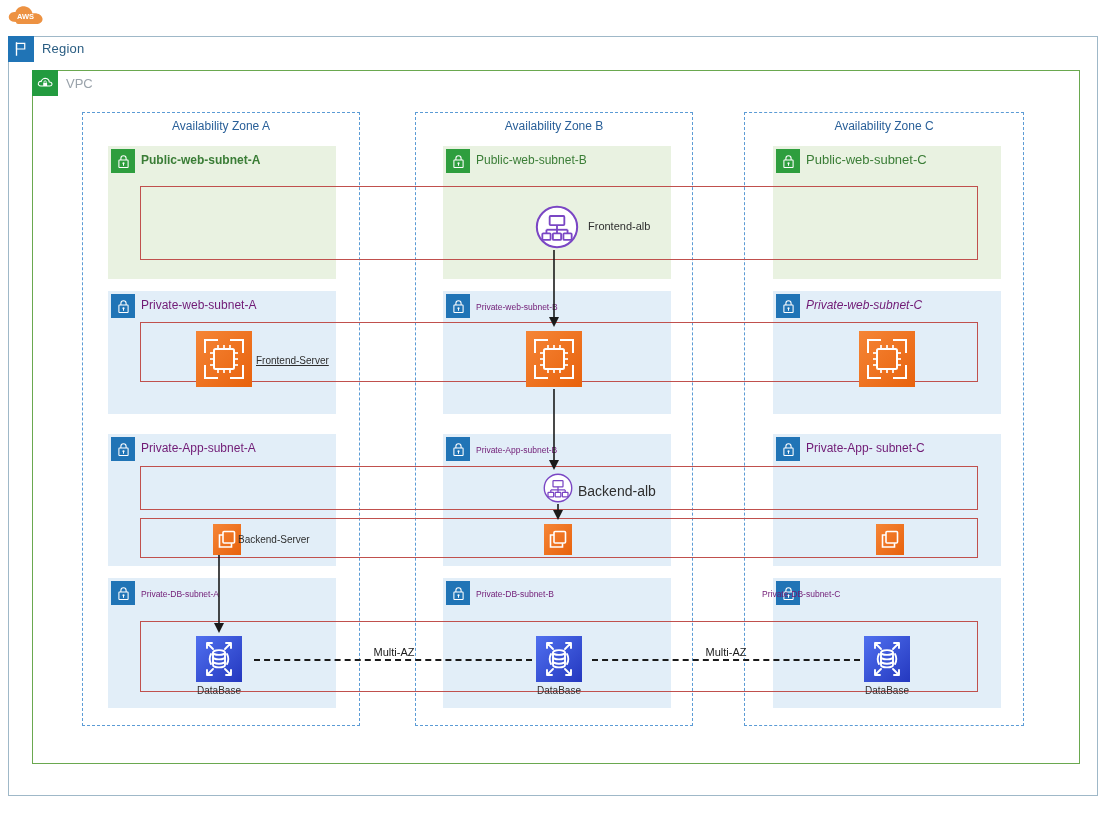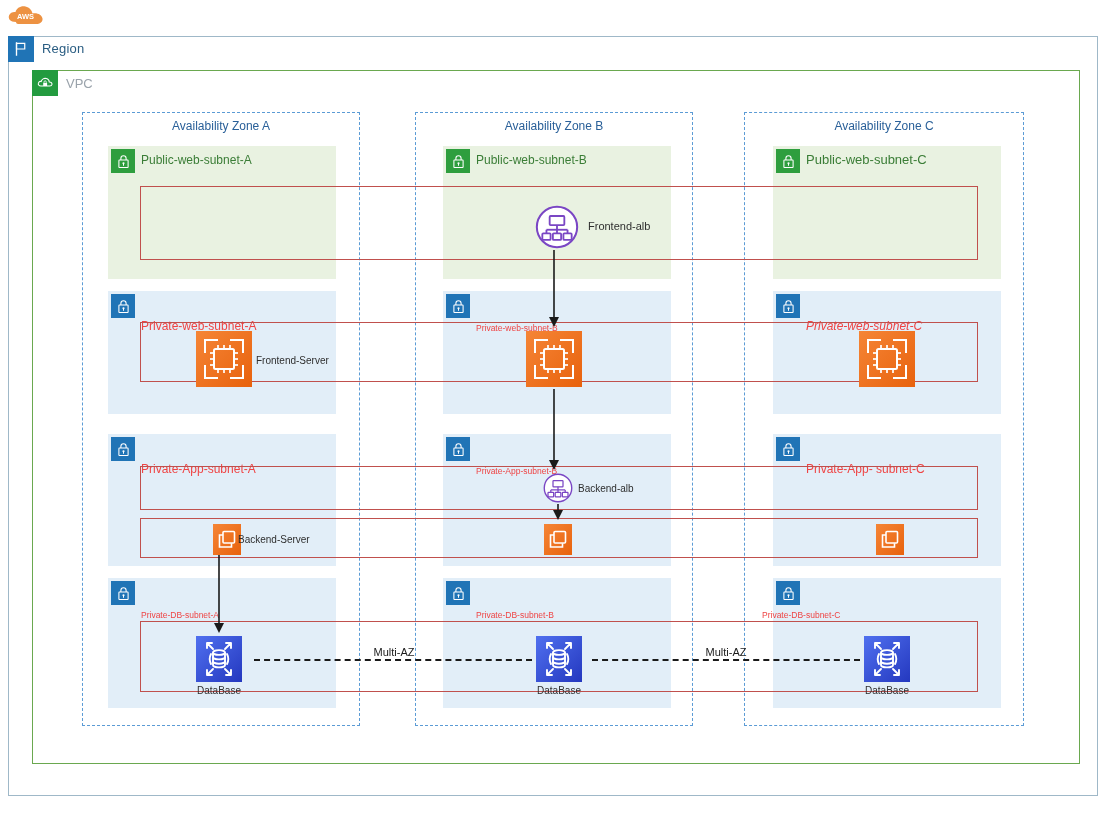--- a/index.html
+++ b/index.html
@@ -60,21 +60,21 @@
   .subnet.public  { background: #e9f2e1; }
   .subnet.private { background: #e2eef8; }
   .subnet-badge {
     position: absolute; width: 24px; height: 24px;
     display: flex; align-items: center; justify-content: center;
   }
   .subnet-badge.green { background: #2e9e3e; }
   .subnet-badge.blue  { background: #2074b6; }
   .subnet-label { position: absolute; white-space: nowrap; }
   .subnet-label.green { color: #3a7d36; }
-  .subnet-label.blue  { color: #ef4444; margin-top: 21px; }
+  .subnet-label.blue  { color: #701a75; }
 
   
   .sg-box {
     position: absolute; border: 1.2px solid #c0504d; background: transparent;
   }
 
   
   .node { position: absolute; }
   .node-label {
     position: absolute; white-space: nowrap; color: #2f2f2f;
@@ -134,21 +134,21 @@
   <div id="subnet-layer">
       <div class="subnet public" style="left: 108px; top: 146px; width: 228px; height: 133px;"></div>
       <div class="subnet-badge green" style="left: 111px; top: 149px;">
         <svg viewBox="0 0 24 24" width="17" height="17">
           <rect x="5.5" y="10" width="13" height="10.5" rx="0.8" fill="none" stroke="#fff" stroke-width="1.5"></rect>
           <path d="M8.3 10 L8.3 7.6 a3.7 3.7 0 0 1 7.4 0 L15.7 10" fill="none" stroke="#fff" stroke-width="1.5"></path>
           <circle cx="12" cy="14.4" r="1.5" fill="#fff"></circle>
           <rect x="11.3" y="15" width="1.4" height="3" fill="#fff"></rect>
         </svg>
       </div>
-      <div class="subnet-label green" style="left: 141px; top: 153px; font-size: 12px; line-height: 14px;">Public-web-subnet-A</div>
+      <div class="subnet-label green" style="left: 141px; top: 153px; font-size: 12px; line-height: 14px; font-weight: bold;">Public-web-subnet-A</div>
       <div class="subnet public" style="left: 443px; top: 146px; width: 228px; height: 133px;"></div>
       <div class="subnet-badge green" style="left: 446px; top: 149px;">
         <svg viewBox="0 0 24 24" width="17" height="17">
           <rect x="5.5" y="10" width="13" height="10.5" rx="0.8" fill="none" stroke="#fff" stroke-width="1.5"></rect>
           <path d="M8.3 10 L8.3 7.6 a3.7 3.7 0 0 1 7.4 0 L15.7 10" fill="none" stroke="#fff" stroke-width="1.5"></path>
           <circle cx="12" cy="14.4" r="1.5" fill="#fff"></circle>
           <rect x="11.3" y="15" width="1.4" height="3" fill="#fff"></rect>
         </svg>
       </div>
       <div class="subnet-label green" style="left: 476px; top: 153px; font-size: 12px; line-height: 14px;">Public-web-subnet-B</div>
@@ -319,21 +319,21 @@
             <line x1="14" y1="34" x2="18" y2="34"></line>
       <line x1="38" y1="22" x2="42" y2="22"></line>
             <line x1="38" y1="28" x2="42" y2="28"></line>
             <line x1="38" y1="34" x2="42" y2="34"></line>
     </g>
     <path d="M9 22 L9 9 L22 9" fill="none" stroke="#fff" stroke-width="2"></path>
     <path d="M34 9 L47 9 L47 22" fill="none" stroke="#fff" stroke-width="2"></path>
     <path d="M47 34 L47 47 L34 47" fill="none" stroke="#fff" stroke-width="2"></path>
     <path d="M22 47 L9 47 L9 34" fill="none" stroke="#fff" stroke-width="2"></path>
   </svg></div>
-      <div class="node-label" style="font-size: 10px; top: 355px; left: 256px;">Frontend-Server</div>
+      <div class="node-label" style="font-size: 10px; top: 355px; left: 256px; text-decoration: underline;">Frontend-Server</div>
       <div class="node" style="left: 526px; top: 331px;"><svg width="56" height="56" viewBox="0 0 56 56">
     <defs>
             <linearGradient id="og1" x1="0" y1="0" x2="1" y2="1">
       <stop offset="0%" stop-color="#f58536"></stop>
               <stop offset="100%" stop-color="#e8620d"></stop>
     </linearGradient>
           </defs>
     <rect width="56" height="56" fill="url(#og1)"></rect>
     <rect x="18" y="18" width="20" height="20" rx="1.5" fill="none" stroke="#fff" stroke-width="2"></rect>
     <g stroke="#fff" stroke-width="1.7">
@@ -388,21 +388,21 @@
     <rect x="16" y="12" width="16" height="10" rx="1" fill="none" stroke="#7a46c4" stroke-width="2"></rect>
     <line x1="24" y1="22" x2="24" y2="27" stroke="#7a46c4" stroke-width="2"></line>
     <line x1="12.5" y1="27" x2="35.5" y2="27" stroke="#7a46c4" stroke-width="2"></line>
     <line x1="12.5" y1="27" x2="12.5" y2="31" stroke="#7a46c4" stroke-width="2"></line>
     <line x1="24" y1="27" x2="24" y2="31" stroke="#7a46c4" stroke-width="2"></line>
     <line x1="35.5" y1="27" x2="35.5" y2="31" stroke="#7a46c4" stroke-width="2"></line>
     <rect x="8" y="31" width="9" height="7" rx="1" fill="none" stroke="#7a46c4" stroke-width="2"></rect>
     <rect x="19.5" y="31" width="9" height="7" rx="1" fill="none" stroke="#7a46c4" stroke-width="2"></rect>
     <rect x="31" y="31" width="9" height="7" rx="1" fill="none" stroke="#7a46c4" stroke-width="2"></rect>
   </svg></div>
-      <div class="node-label" style="font-size: 10px; top: 483px; left: 578px;">Backend-alb</div>
+      <div class="node-label" style="font-size: 14px; top: 483px; left: 578px;">Backend-alb</div>
       <div class="node" style="left: 213px; top: 524px;"><svg width="28" height="31" viewBox="0 0 28 31">
     <defs>
             <linearGradient id="og2" x1="0" y1="0" x2="1" y2="1">
       <stop offset="0%" stop-color="#f58536"></stop>
               <stop offset="100%" stop-color="#e8620d"></stop>
     </linearGradient>
           </defs>
     <rect width="28" height="31" fill="url(#og2)"></rect>
     <rect x="10" y="7.5" width="11.5" height="11.5" rx="1" fill="none" stroke="#fff" stroke-width="1.6"></rect>
     <path d="M10 11 L6.5 11 L6.5 23 L18.5 23 L18.5 19.2" fill="none" stroke="#fff" stroke-width="1.6"></path>

